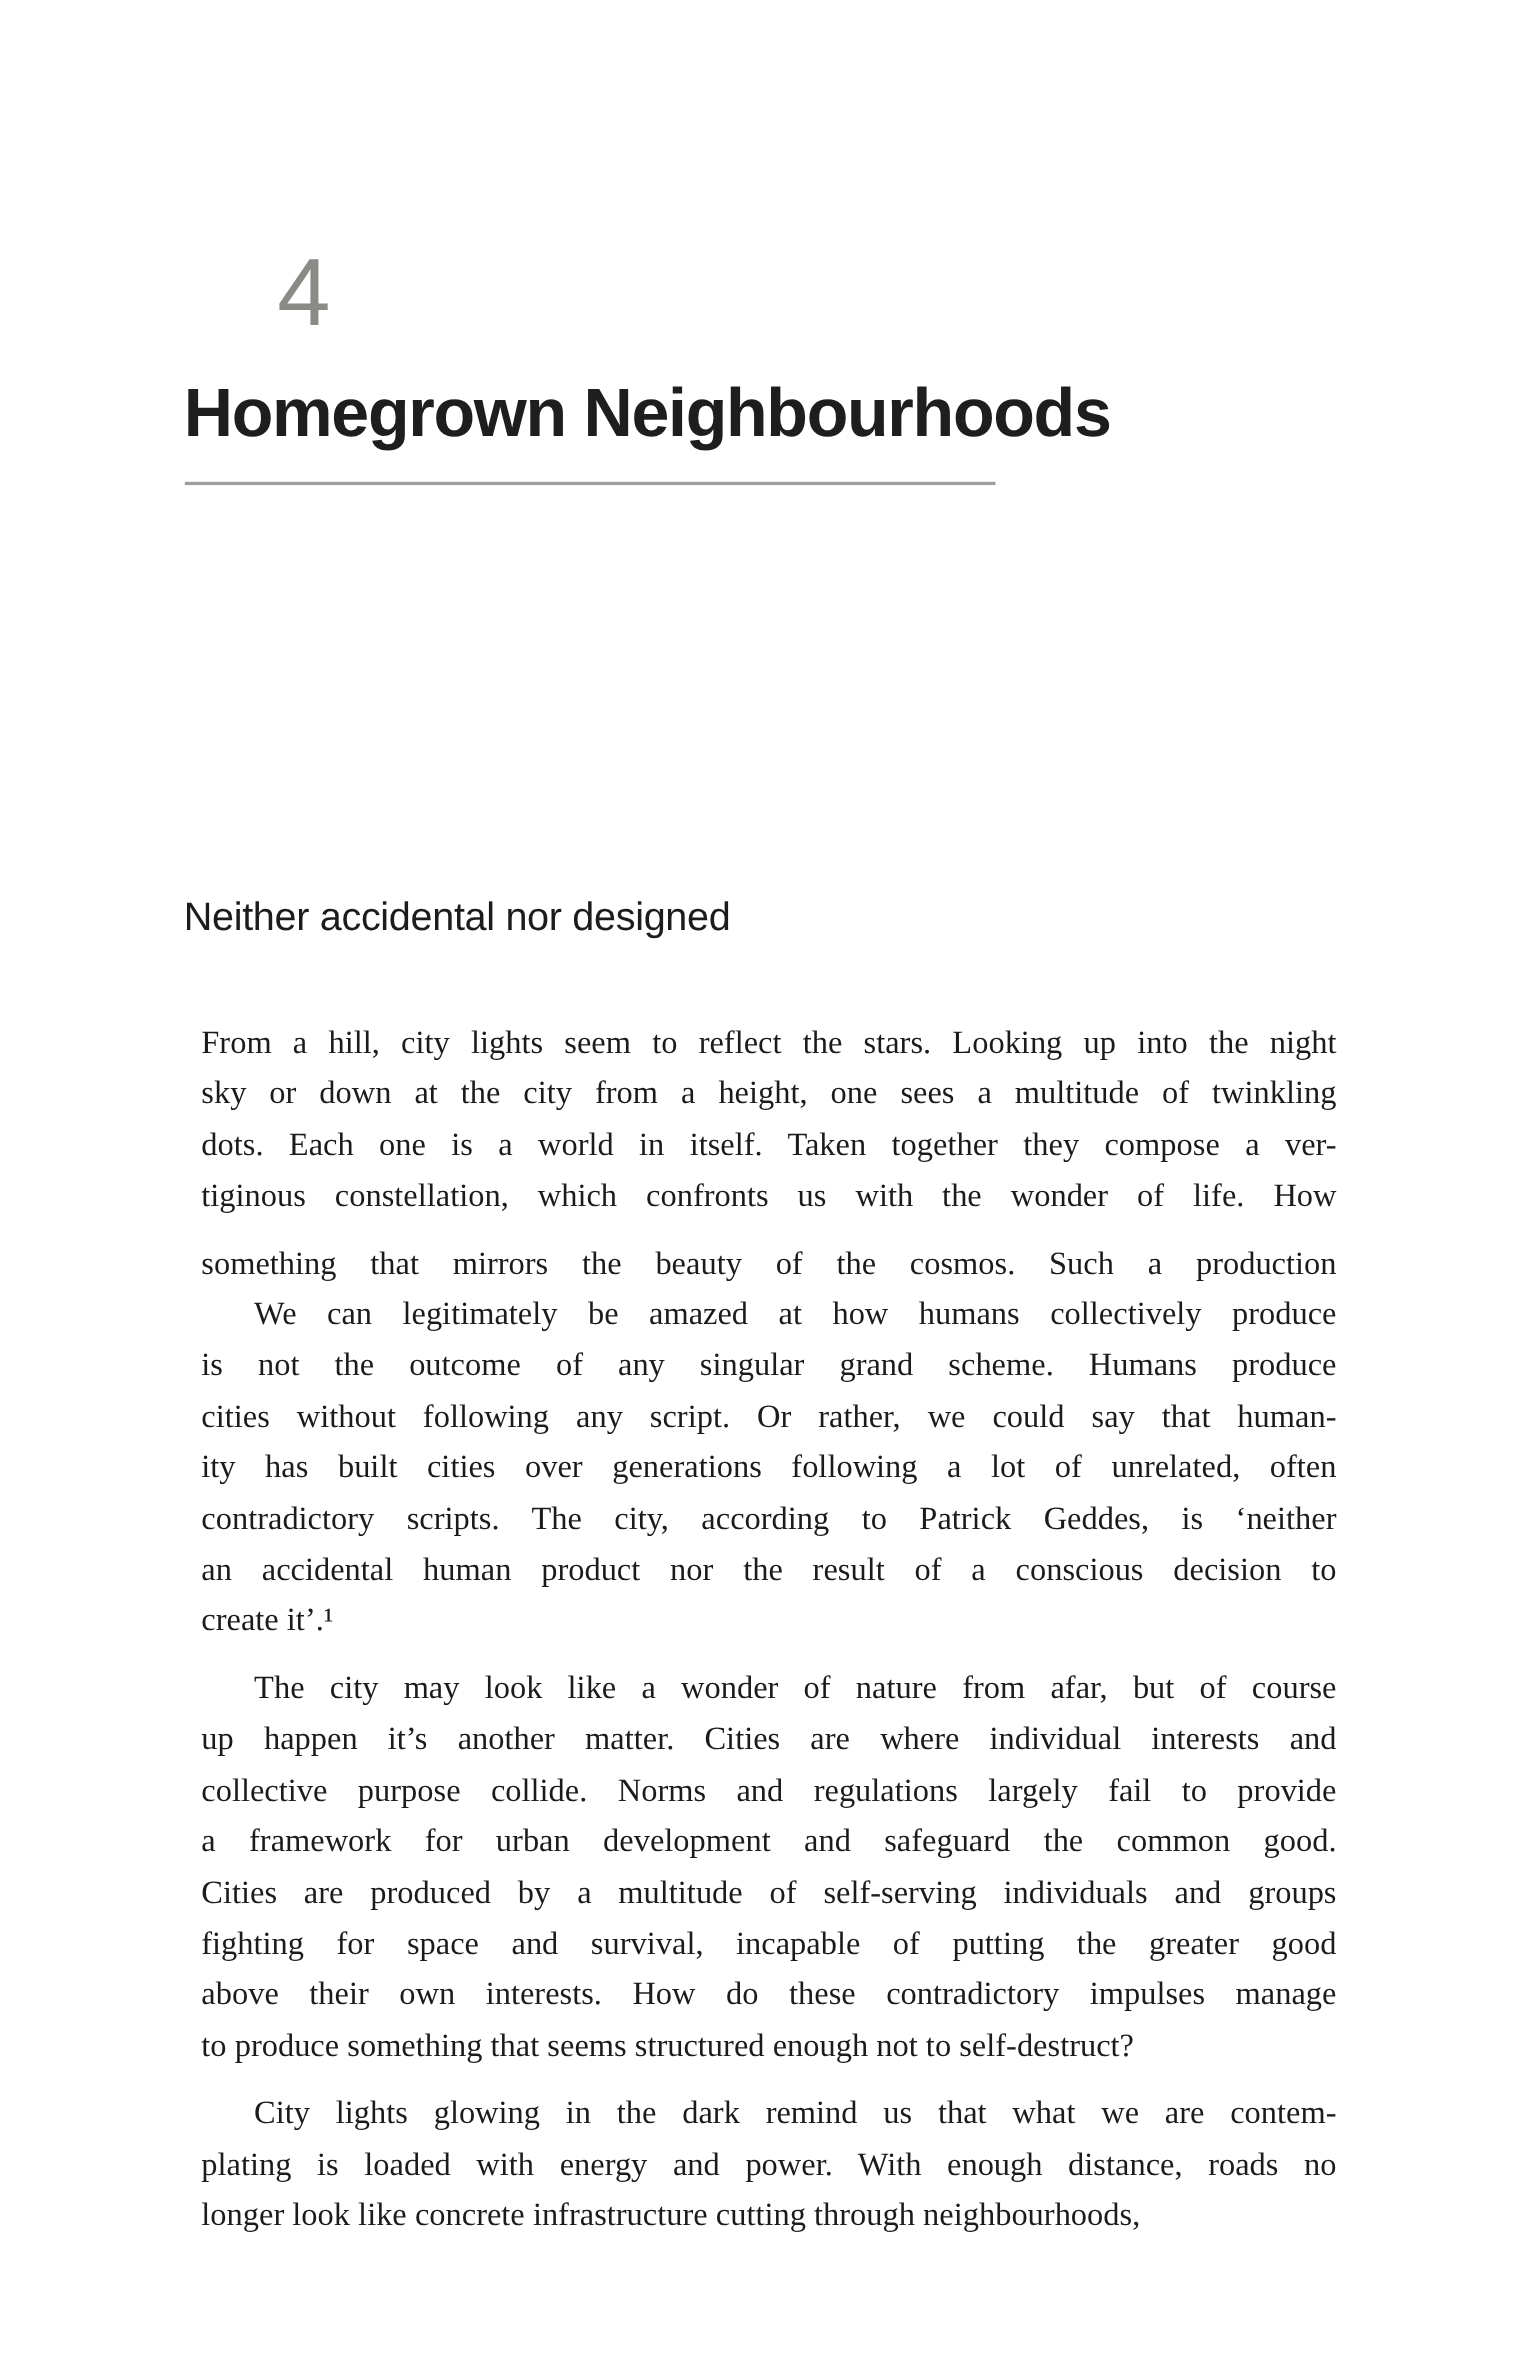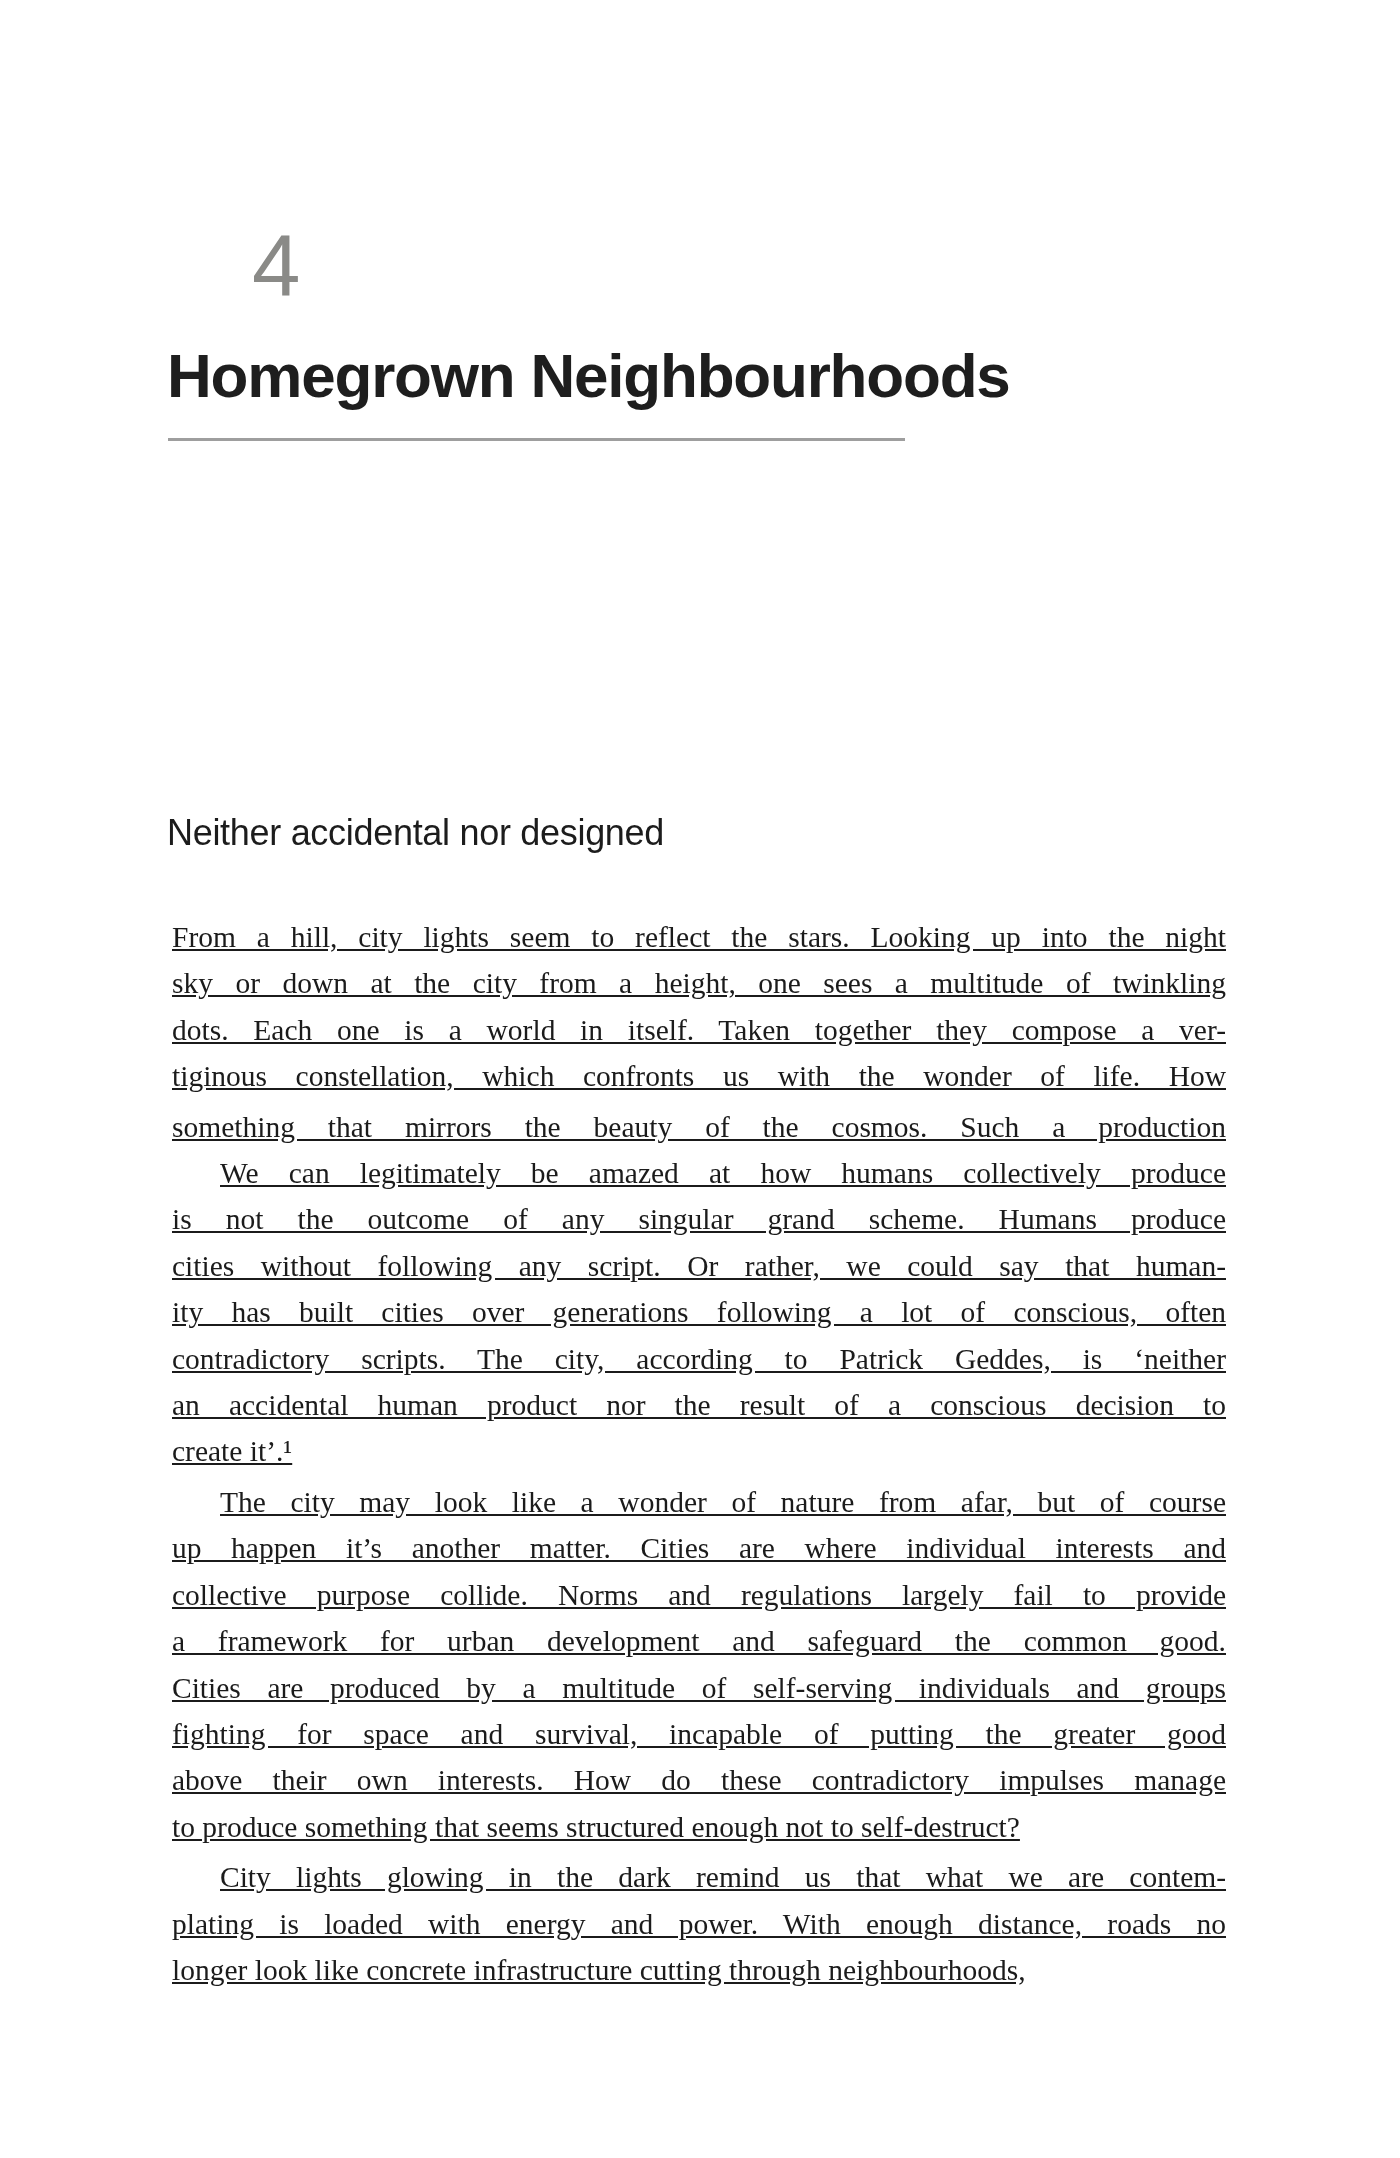--- a/index.html
+++ b/index.html
@@ -63,21 +63,21 @@
   .body-text {
     position: absolute;
     left: 168px;
     top: 910px;
     width: 1062px;
     font-size: 29.5px;
     line-height: 46.4px;
     color: #1b1b1b;
     text-rendering: optimizeLegibility;
   }
-  .para { margin: 4px; text-decoration: underline; }
+  .para { margin: 15px; }
   .line {
     text-align: justify;
     text-align-last: justify;
     white-space: nowrap;
     overflow: visible;
   }
   .line.last {
     text-align-last: left;
   }
   .line.indent {
@@ -101,21 +101,21 @@
         <div class="line">From a hill, city lights seem to reflect the stars. Looking up into the night</div>
         <div class="line">sky or down at the city from a height, one sees a multitude of twinkling</div>
         <div class="line">dots. Each one is a world in itself. Taken together they compose a ver-</div>
         <div class="line">tiginous constellation, which confronts us with the wonder of life. How</div>
       </div>
       <div class="para">
         <div class="line">something that mirrors the beauty of the cosmos. Such a production</div>
         <div class="line indent">We can legitimately be amazed at how humans collectively produce</div>
         <div class="line">is not the outcome of any singular grand scheme. Humans produce</div>
         <div class="line">cities without following any script. Or rather, we could say that human-</div>
-        <div class="line">ity has built cities over generations following a lot of conscious, often</div>
+        <div class="line">ity has built cities over generations following a lot of unrelated, often</div>
         <div class="line">contradictory scripts. The city, according to Patrick Geddes, is ‘neither</div>
         <div class="line">an accidental human product nor the result of a conscious decision to</div>
         <div class="line last">create it’.¹</div>
       </div>
       <div class="para">
         <div class="line indent">The city may look like a wonder of nature from afar, but of course</div>
         <div class="line">up happen it’s another matter. Cities are where individual interests and</div>
         <div class="line">collective purpose collide. Norms and regulations largely fail to provide</div>
         <div class="line">a framework for urban development and safeguard the common good.</div>
         <div class="line">Cities are produced by a multitude of self-serving individuals and groups</div>

